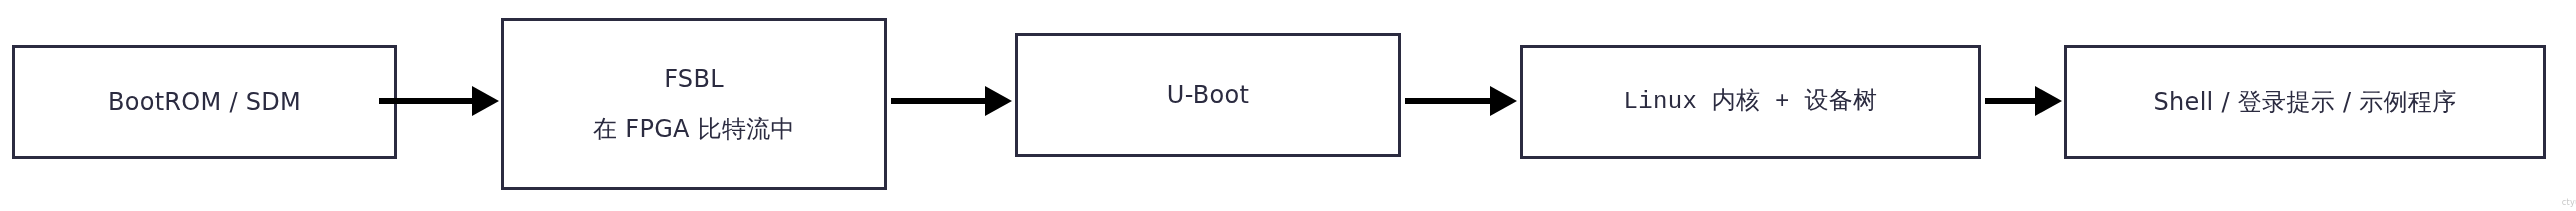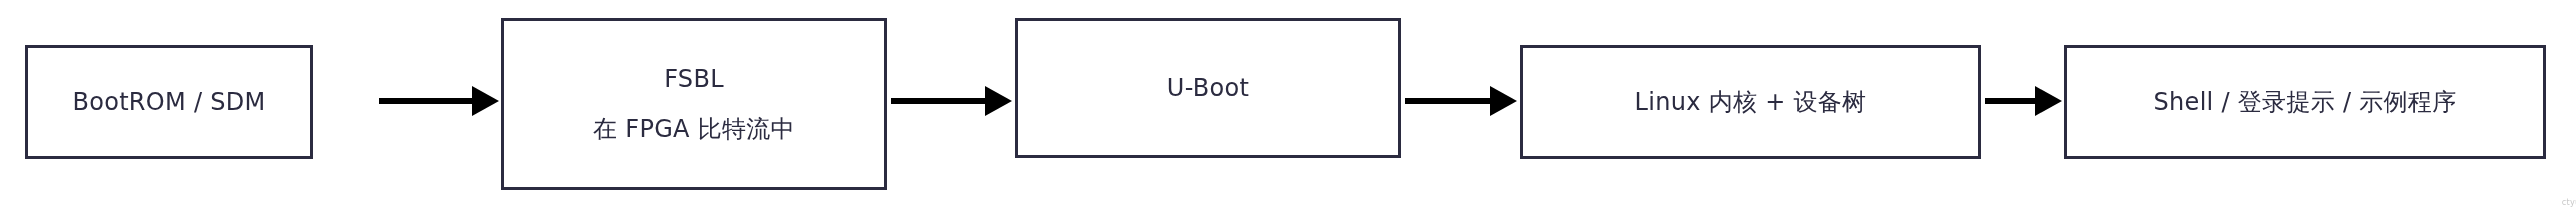--- a/index.html
+++ b/index.html
@@ -45,24 +45,24 @@
     display: block;
     white-space: nowrap;
     font-size: 24px;
     font-weight: 400;
   }
   .node-line + .node-line {
     margin-top: 19px;
   }
 
   
-  #node-bootrom { left: 25px;   top: 45px; width: 288px; height: 114px; }
+  #node-bootrom { left: 12px;   top: 45px; width: 385px; height: 114px; }
   #node-fsbl    { left: 501px;  top: 18px; width: 386px; height: 172px; justify-content: center; }
-  #node-uboot   { left: 1015px; top: 18px; width: 386px; height: 140px; }
-  #node-kernel  { left: 1520px; top: 45px; width: 461px; height: 114px; }
+  #node-uboot   { left: 1015px; top: 33px; width: 386px; height: 124px; }
+  #node-kernel  { left: 1520px; top: 45px; width: 461px; height: 114px; font-family: Liberation Mono, monospace; }
   #node-shell   { left: 2064px; top: 45px; width: 482px; height: 114px; }
 
   
   .arrow {
     position: absolute;
     height: 20.6px;
     display: flex;
     align-items: center;
     z-index: 3;
   }

